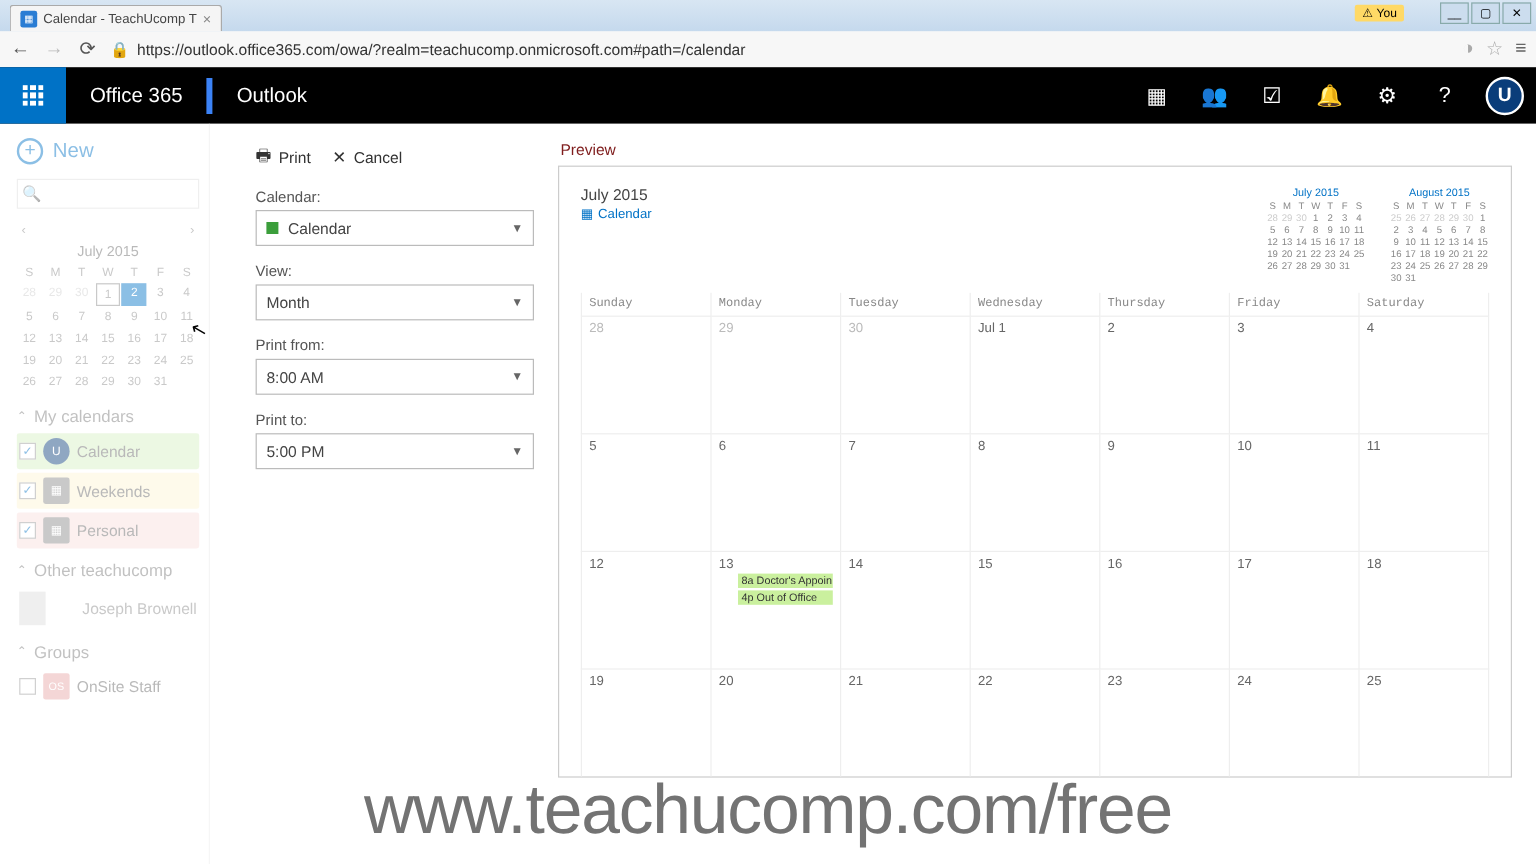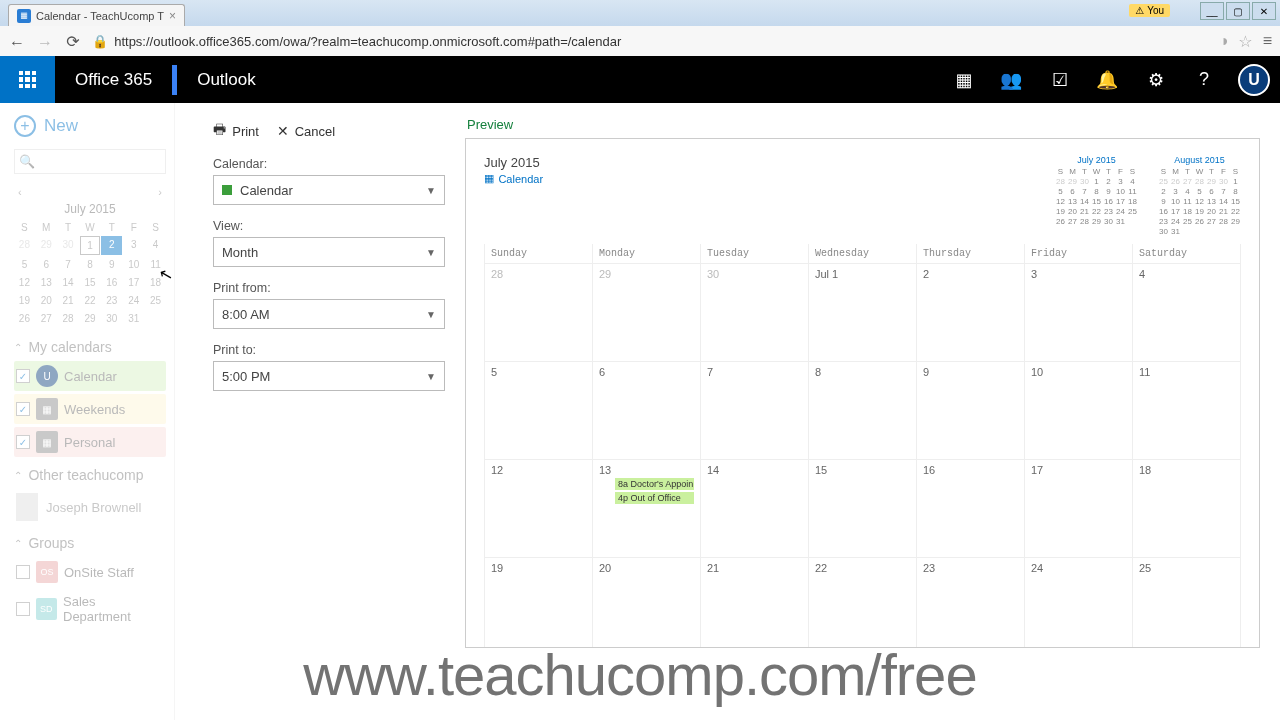--- a/index.html
+++ b/index.html
@@ -50,40 +50,40 @@
 .chev { font-size: 10px; }
 .cal-item { display: flex; align-items: center; gap: 6px; padding: 4px 2px; border-radius: 2px; margin-bottom: 3px;}
 .cal-item.hl-green { background: #d7f0c3; }
 .cal-item.hl-yel { background: #fdf4d3; }
 .cal-item.hl-pink { background: #f9dedd; }
 .chk { width: 14px; height: 14px; border: 1px solid #999; background: #fff; display:flex; align-items:center; justify-content:center; font-size:10px; color:#0072c6;}
 .cal-ic { width: 22px; height: 22px; background: #888; border-radius: 2px; display:flex; align-items:center; justify-content:center; color:#fff; font-size:10px;}
 .cal-ic.u { background: #0a3d7a; border-radius: 50%; }
 .cal-ic.os { background: #e8a5a5; font-size:9px;}
 .cal-ic.sd { background: #7fd0d0; font-size:9px;}
-.person-item { display:flex; align-items:center; gap:8px; padding:4px 2px; color:#888;}
+.person-item { display:flex; align-items:center; gap:8px; padding:4px 2px; color:#888;justify-content:space-between;}
 .person-av { width:22px; height:28px; background:#ddd; }
 
 
 .print-panel { padding: 16px 20px 0 38px; width: 290px; color: #444; font-size: 13px; position:relative;}
 .print-actions { display: flex; gap: 18px; margin-bottom: 14px; align-items:center;}
 .pa-btn { display: flex; align-items: center; gap: 6px; cursor: pointer; color:#333;}
 .pa-icon { font-size: 14px; }
 .form-label { margin-bottom: 4px; display: block; font-size: 12.5px; color:#555;}
 .dropdown { border: 1px solid #bbb; height: 30px; display: flex; align-items: center; justify-content: space-between; padding: 0 8px; margin-bottom: 14px; background: #fff; cursor: pointer; }
 .dd-left { display: flex; align-items: center; gap: 8px; }
 .dd-color { width: 10px; height: 10px; background: #3b9e3b; }
 .dd-caret { color: #666; font-size: 10px; }
 .check-row { display: flex; align-items: center; gap: 10px; margin-top: 4px;}
 .check-row .box { width: 16px; height: 16px; border: 1px solid #bbb; }
 .cursor-arrow { position: absolute; left: -16px; top: 162px; font-size: 16px; color:#000; transform: rotate(-15deg);}
 
 
 .preview-wrap { flex: 1; padding: 14px 20px 0 0; }
-.preview-label { font-size: 13px; color: #15803d; margin-bottom: 6px; margin-left: 2px;}
+.preview-label { font-size: 13px; color: #7f1d1d; margin-bottom: 6px; margin-left: 2px;}
 .preview-box { border: 1px solid #ccc; height: 510px; padding: 16px 18px 0 18px; background: #fff; position:relative; overflow:hidden;}
 .pv-header { display: flex; justify-content: space-between; margin-bottom: 8px; }
 .pv-left .pv-month { font-size: 13px; color: #444; }
 .pv-left .pv-cal { font-size: 11px; color: #0072c6; display: flex; align-items: center; gap: 4px; margin-top: 2px;}
 .pv-minis { display: flex; gap: 20px; }
 .pv-mini { font-size: 8px; color: #888; }
 .pv-mini-title { text-align: center; color: #0072c6; font-size: 9px; margin-bottom: 2px;}
 .pv-mini-grid { display: grid; grid-template-columns: repeat(7, 11px); gap: 1px; text-align: center; }
 
 .cal-table { width: 100%; border-collapse: collapse; table-layout: fixed; margin-top: 6px;}
@@ -242,25 +242,20 @@
       </div>
 
     <div class="section-hdr">
         <span class="chev">⌃</span>
         <span>Groups</span>
       </div>
     <div class="cal-item">
         <span class="chk"></span>
         <span class="cal-ic os">OS</span>
         <span>OnSite Staff</span>
-      </div>
-    <div class="cal-item">
-        <span class="chk"></span>
-        <span class="cal-ic sd">SD</span>
-        <span>Sales Department</span>
       </div>
   </div>
 
   <div class="print-panel">
     <span class="cursor-arrow">↖</span>
     <div class="print-actions">
       <div class="pa-btn">
           <span class="pa-icon">🖶</span>
           <span>Print</span>
         </div>

